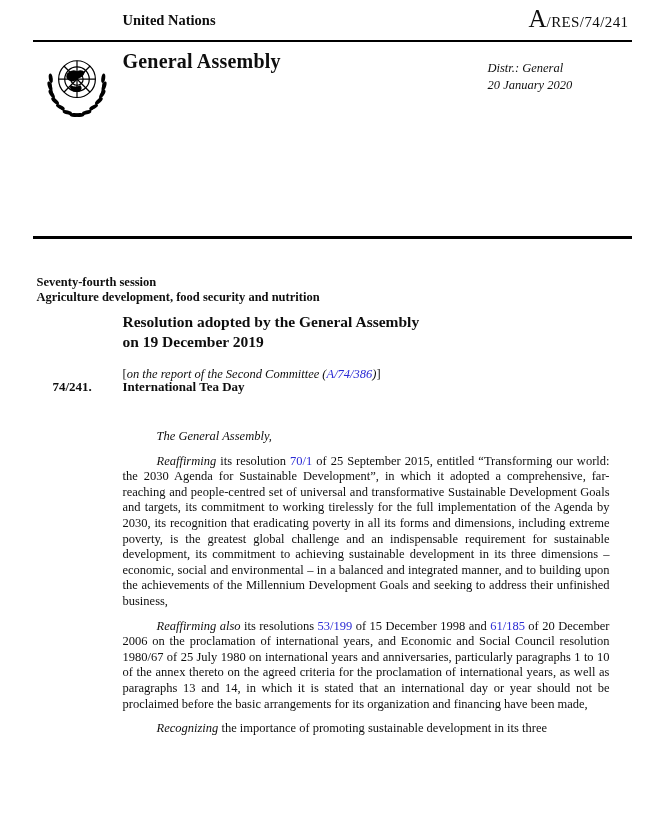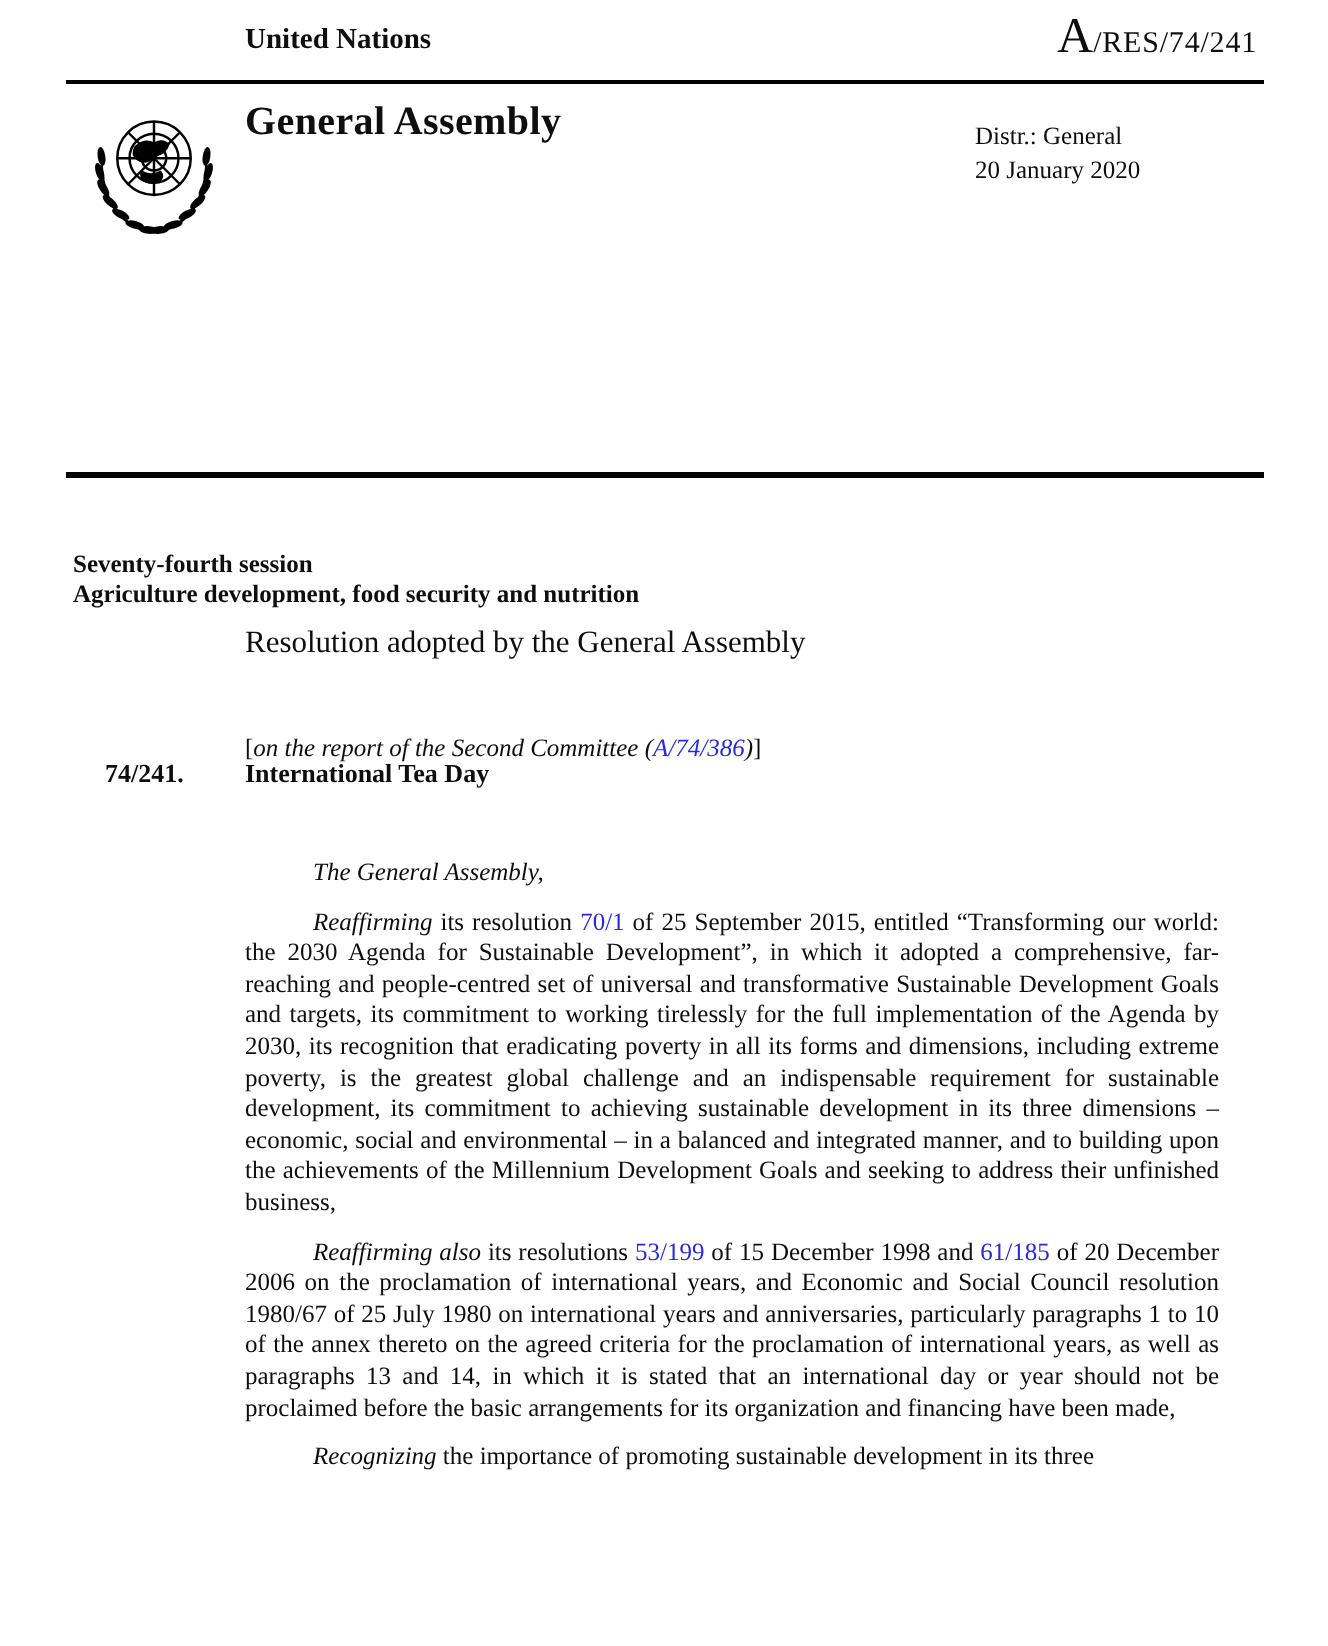--- a/index.html
+++ b/index.html
@@ -10,27 +10,27 @@
     font-family:"Liberation Serif","DejaVu Serif",serif;
   }
   
   .org-name { position:absolute; left:90px; top:12px; font-size:14.5px; font-weight:bold; }
   .doc-symbol { position:absolute; right:3px; top:5px; display:flex; align-items:baseline; }
   .sym-big { font-size:25px; font-weight:normal; }
   .sym-rest { font-size:15px; letter-spacing:0.4px; }
   .rule-thin { position:absolute; left:0; top:40px; width:664px; height:2px; background:#000; }
   .emblem { position:absolute; left:9px; top:52px; width:70px; height:70px; }
   .assembly-name { position:absolute; left:90px; top:50px; font-size:20px; font-weight:bold; letter-spacing:0.2px; }
-  .distr { position:absolute; left:455px; top:60px; font-size:12.5px; line-height:16.5px; }
+  .distr { position:absolute; left:455px; top:60px; font-size:12.5px; line-height:16.5px;font-style:italic; }
   
   .rule-thick { position:absolute; left:0; top:236px; width:664px; height:3px; background:#000; }
   .session { position:absolute; left:4px; top:243px; font-size:12.5px; line-height:15.3px;margin-top:32px; }
   .session .b { font-weight:bold; }
   
-  .res-title { position:absolute; left:90px; top:312px; font-size:15.5px; line-height:19.5px; font-weight:normal; }
+  .res-title { position:absolute; left:90px; top:312px; font-size:15.5px; line-height:19.5px; font-weight:bold; }
   .report-line { position:absolute; left:90px; top:367px; font-size:12.5px; }
   .res-heading { position:absolute; left:20px; top:379px; font-size:13px; font-weight:bold; }
   .res-number { display:inline-block; width:70px; }
   
   .body-col {
     position:absolute; left:90px; top:429px; width:487px;
     font-size:12.5px; line-height:15.6px; text-align:justify; text-align-last:left;
   }
   .body-col p { margin:0 0 9px 0; text-indent:34px; }
   .seg-italic { font-style:italic; }
@@ -89,20 +89,21 @@
   </div>
 
   <div class="rule-thick"></div>
   <div class="session">
     <div class="b">Seventy-fourth session</div>
     <div class="b">Agriculture development, food security and nutrition</div>
   </div>
 
   <div class="res-title">
     <div>Resolution adopted by the General Assembly</div>
+    <div>on 19 December 2019</div>
   </div>
 
   <div class="report-line"><span class="seg-plain">[</span><span class="seg-italic">on the report of the Second Committee (</span><span class="seg-link-italic">A/74/386</span><span class="seg-italic">)</span><span class="seg-plain">]</span></div>
 
   <div class="res-heading">
     <span class="res-number">74/241.</span><span class="res-name">International Tea Day</span>
   </div>
 
   <div class="body-col">
       <p><span class="seg-italic">The General Assembly,</span></p>

